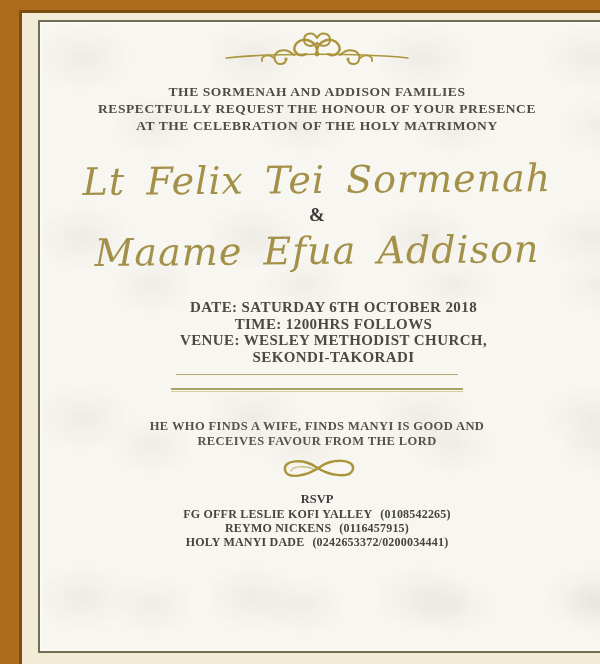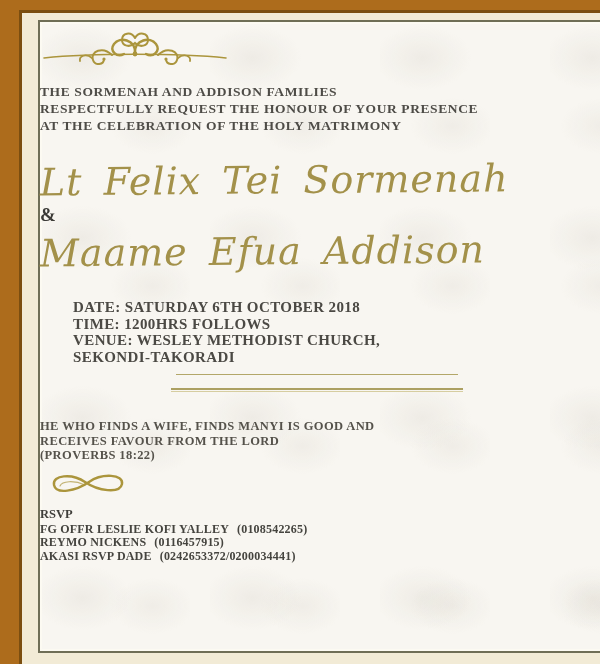--- a/index.html
+++ b/index.html
@@ -26,20 +26,21 @@
     box-shadow:inset 0 0 0 2px #fcfaf2;
     background-color:#f8f6f1;
     background-image:
       radial-gradient(ellipse 70px 46px at 25% 20%, rgba(188,182,168,0.16), transparent 70%),
       radial-gradient(ellipse 60px 40px at 75% 65%, rgba(188,182,168,0.14), transparent 70%);
     background-size:170px 180px, 150px 160px;
   }
   .content{
     position:absolute;
     left:0;right:10px;top:0;bottom:0;
+    text-align:center;
     color:#4b4944;
   }
 
   .ornament-top{margin-top:5px;}
   .ornament-swirl{margin-top:6px;}
 
   .intro{
     margin-top:14px;
     font-size:13.5px;
     font-weight:600;
@@ -170,21 +171,20 @@
         </div>
 
         <div class="rule"></div>
 
 
         <div class="rule rule-2"></div>
 
         <div class="verse">
           <div>HE WHO FINDS A WIFE, FINDS MANYI IS GOOD AND</div>
           <div>RECEIVES FAVOUR FROM THE LORD</div>
-          <div>(PROVERBS 18:22)</div>
         </div>
 
         <div class="ornament-swirl">
           <svg width="92" height="30" viewBox="0 0 92 30">
             <g fill="none" stroke="#ab953c" stroke-linecap="round">
               <path d="M14 16 C 12 6, 32 4, 45 13 C 58 22, 80 25, 82 15 C 84 5, 62 4, 49 13 C 36 22, 16 26, 14 16 Z" stroke-width="2.4"></path>
               <path d="M20 17 C 22 12, 34 11, 45 16" stroke-width="1.2" opacity="0.7"></path>
             </g>
           </svg>
         </div>
@@ -192,20 +192,20 @@
         <div class="rsvp-label">RSVP</div>
 
         <div class="contacts">
           <div class="contact-line">
             <span>FG OFFR  LESLIE KOFI YALLEY</span><span class="phone">(0108542265)</span>
           </div>
           <div class="contact-line">
             <span>REYMO NICKENS</span><span class="phone">(0116457915)</span>
           </div>
           <div class="contact-line">
-            <span>AKASI RSVP DADE</span><span class="phone">(0242653372/0200034441)</span>
+            <span>HOLY MANYI DADE</span><span class="phone">(0242653372/0200034441)</span>
           </div>
         </div>
 
       </div>
     </div>
   </div>
 </div>
 
 </body></html>

